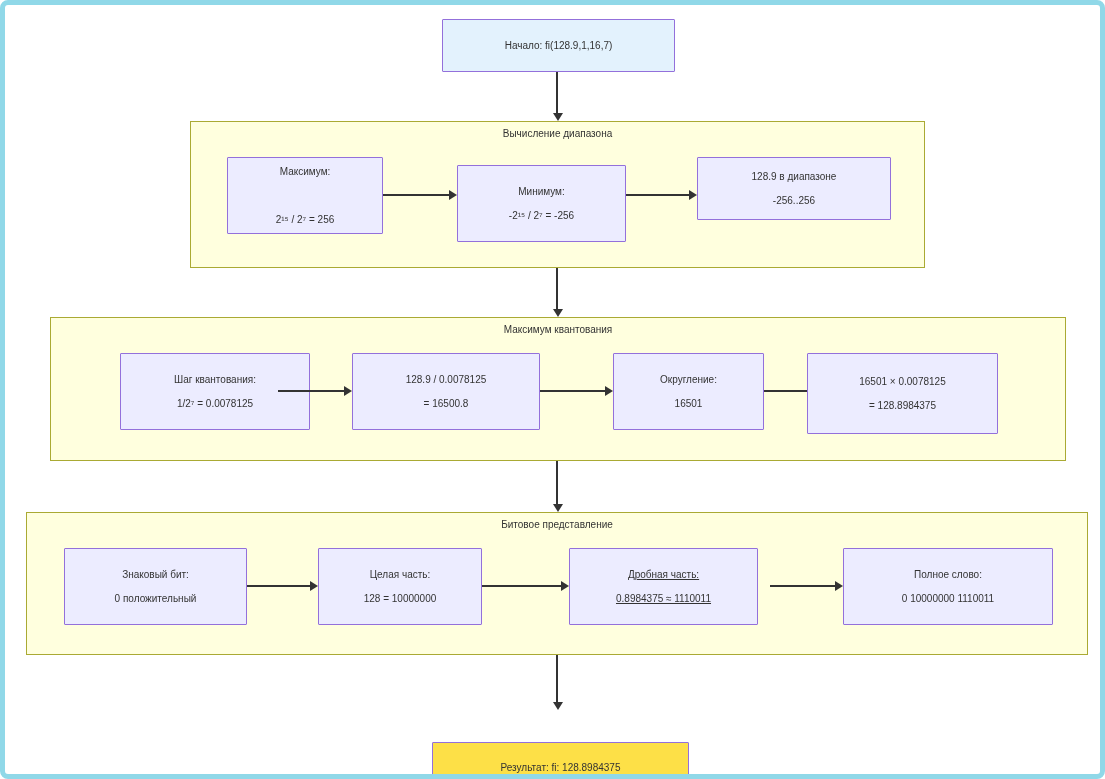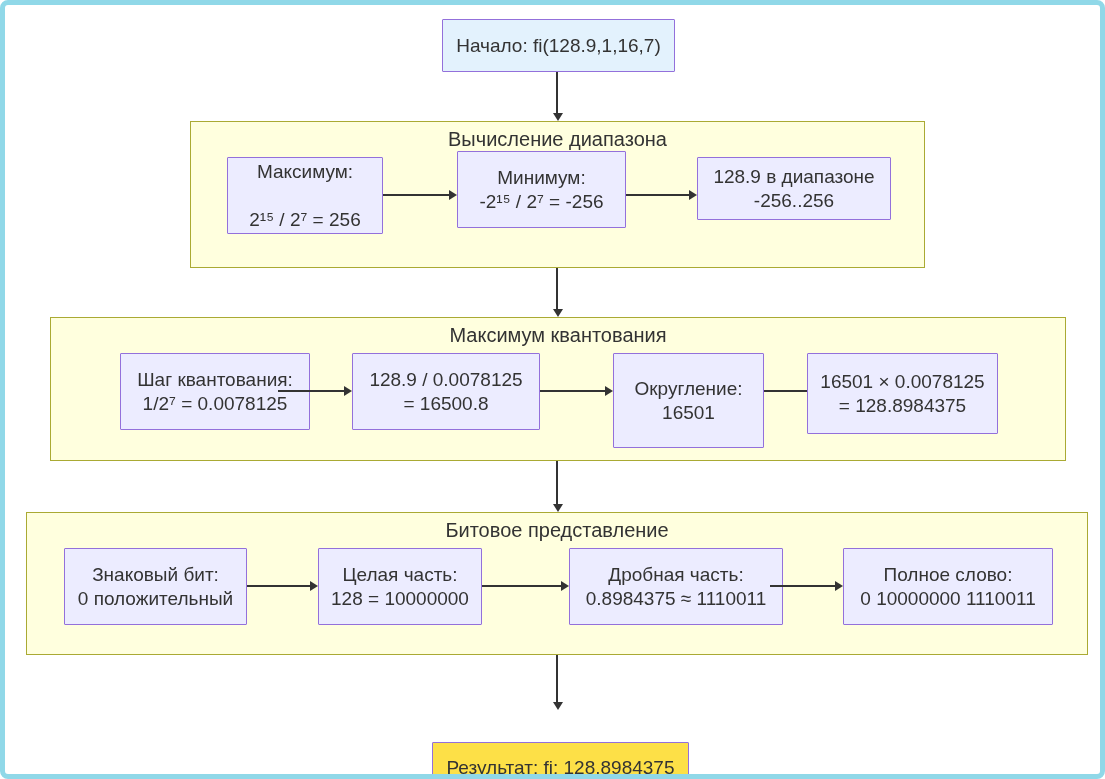--- a/index.html
+++ b/index.html
@@ -19,39 +19,39 @@
     position: absolute;
     box-sizing: border-box;
     background: #ECECFF;
     border: 1px solid #9370DB;
     border-radius: 1px;
     display: flex;
     flex-direction: column;
     align-items: center;
     justify-content: center;
     text-align: center;
-    font-size: 19px;
+    font-size: 10px;
     line-height: 24px;
     color: #333333;
   }
   .node.start-node { background: #e3f2fd; }
   .node.result-node { background: #fde047; margin-top: 32px; }
   .group {
     position: absolute;
     box-sizing: border-box;
     background: #ffffde;
     border: 1px solid #aaaa33;
   }
   .group-title {
     position: absolute;
     top: 6px;
     left: 0;
     width: 100%;
     text-align: center;
-    font-size: 20px;
+    font-size: 10px;
     color: #333333;
   }
   .vline { position: absolute; width: 2px; background: #333333; }
   .hline { position: absolute; height: 2px; background: #333333; }
   .head-down {
     position: absolute; width: 0; height: 0;
     border-left: 5px solid transparent;
     border-right: 5px solid transparent;
     border-top: 8px solid #333333;
   }
@@ -78,21 +78,21 @@
     <div class="group-title">Вычисление диапазона</div>
 
     <div class="node" style="left:36px; top:35px; width:156px; height:77px;gap:24px;">
       <span>Максимум:</span>
       <span>2¹⁵ / 2⁷ = 256</span>
     </div>
 
     <div class="hline" style="left:192px; top:72px; width:66px;"></div>
     <div class="head-right" style="left:258px; top:68px;"></div>
 
-    <div class="node" style="left:266px; top:29px; width:169px; height:77px;">
+    <div class="node" style="left:266px; top:43px; width:169px; height:77px;">
       <span>Минимум:</span>
       <span>-2¹⁵ / 2⁷ = -256</span>
     </div>
 
     <div class="hline" style="left:435px; top:72px; width:63px;"></div>
     <div class="head-right" style="left:498px; top:68px;"></div>
 
     <div class="node" style="left:506px; top:35px; width:194px; height:63px;">
       <span>128.9 в диапазоне</span>
       <span>-256..256</span>
@@ -114,21 +114,21 @@
     <div class="head-right" style="left:293px; top:68px;"></div>
 
     <div class="node" style="left:301px; top:35px; width:188px; height:77px;">
       <span>128.9 / 0.0078125</span>
       <span>= 16500.8</span>
     </div>
 
     <div class="hline" style="left:489px; top:72px; width:65px;"></div>
     <div class="head-right" style="left:554px; top:68px;"></div>
 
-    <div class="node" style="left:562px; top:35px; width:151px; height:95px;align-items:center;">
+    <div class="node" style="left:562px; top:35px; width:151px; height:77px;align-items:center;">
       <span>Округление:</span>
       <span>16501</span>
     </div>
 
     <div class="hline" style="left:713px; top:72px; width:67px;"></div>
     <div class="head-right" style="left:780px; top:68px;"></div>
 
     <div class="node" style="left:756px; top:35px; width:191px; height:81px;">
       <span>16501 × 0.0078125</span>
       <span>= 128.8984375</span>
@@ -150,21 +150,21 @@
     <div class="head-right" style="left:283px; top:68px;"></div>
 
     <div class="node" style="left:291px; top:35px; width:164px; height:77px;">
       <span>Целая часть:</span>
       <span>128 = 10000000</span>
     </div>
 
     <div class="hline" style="left:455px; top:72px; width:79px;"></div>
     <div class="head-right" style="left:534px; top:68px;"></div>
 
-    <div class="node" style="left:542px; top:35px; width:214px; height:77px;">
+    <div class="node" style="left:542px; top:35px; width:189px; height:77px;text-decoration:underline;">
       <span>Дробная часть:</span>
       <span>0.8984375 ≈ 1110011</span>
     </div>
 
     <div class="hline" style="left:743px; top:72px; width:65px;"></div>
     <div class="head-right" style="left:808px; top:68px;"></div>
 
     <div class="node" style="left:816px; top:35px; width:210px; height:77px;">
       <span>Полное слово:</span>
       <span>0 10000000 1110011</span>

